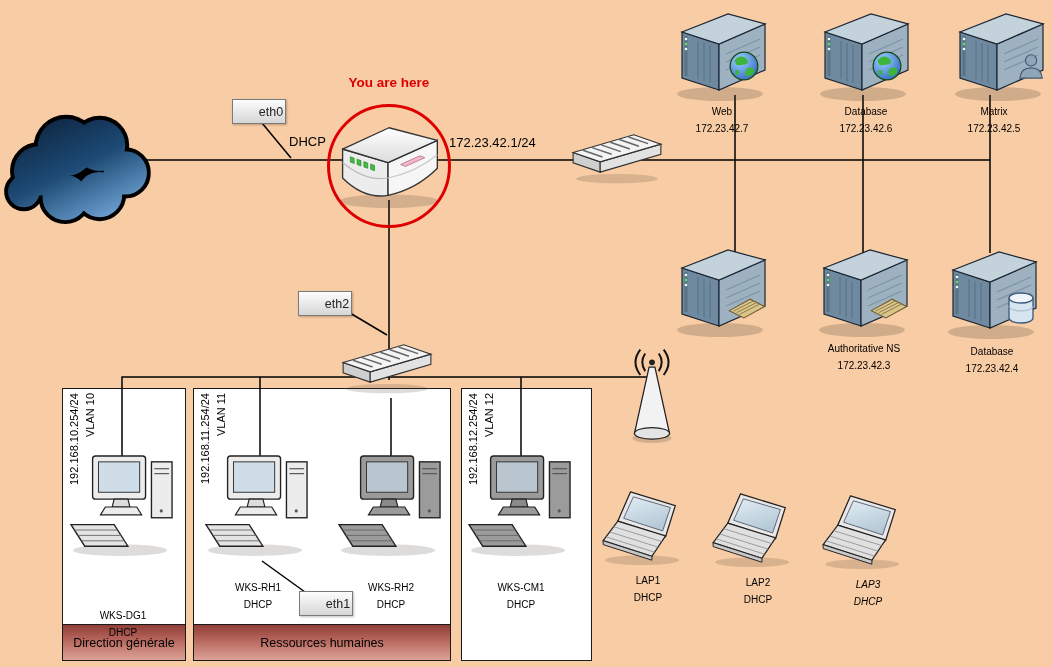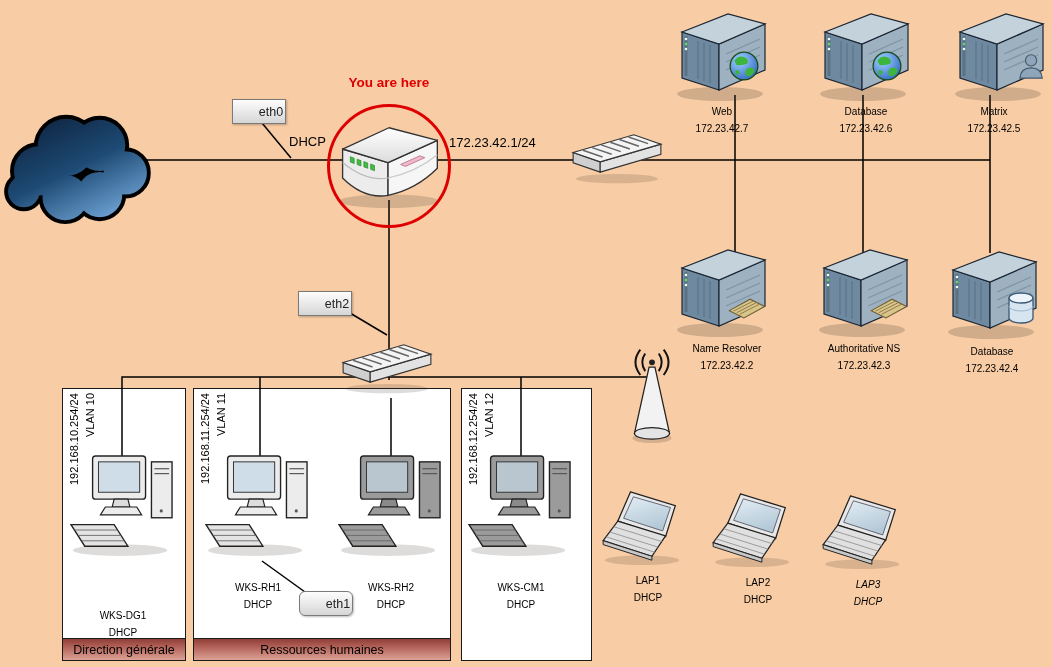--- a/index.html
+++ b/index.html
@@ -10,21 +10,21 @@
   .node { position:absolute; }
   .node svg { display:block; width:100%; height:100%; }
   .node-label { position:absolute; text-align:center; font-size:10px; line-height:16.5px; color:#000; white-space:nowrap; }
   .annot { position:absolute; font-size:13px; color:#000; white-space:nowrap; }
   .you-are-here { position:absolute; font-weight:bold; color:var(--accent-red,#DE0000); font-size:13.5px; text-align:center; white-space:nowrap; }
   .red-circle { position:absolute; border:3px solid var(--accent-red,#DE0000); border-radius:50%; pointer-events:none; }
   .iface-box { position:absolute; width:54px; height:25px; background:linear-gradient(180deg,#fdfdfd,#d6d6d6);
                border:1px solid #7a7a7a; box-shadow:1px 1px 2px rgba(0,0,0,.25);
                display:flex; align-items:center; justify-content:center; font-size:12.5px; color:#222;padding-left:24px; }
   .vlan-box { position:absolute; top:388px; height:273px; background:#fff; border:1.2px solid #1a1a1a; }
-  .vlan-bar { position:absolute; left:-1px; right:-1px; bottom:-1px; height:23px; border:1px solid #1a1a1a;
+  .vlan-bar { position:absolute; left:-1px; right:-1px; bottom:-1px; height:37px; border:1px solid #1a1a1a;
               background:linear-gradient(180deg,#8f3e38 0%,#b4645a 40%,#dda296 100%);
               display:flex; align-items:center; justify-content:center; font-size:12.5px; color:#000; }
   .vlan-vtext { position:absolute; left:3px; top:4px; height:114px; writing-mode:vertical-rl;
                 transform:rotate(180deg); font-size:11px; line-height:16px; text-align:right;
                 color:#000; white-space:nowrap; }
   .pc-light { --mon:#ececec; --mon2:#dddddd; --scr:#cfdde8; --kbd:#e4e4e4; }
   .pc-dark  { --mon:#9b9b9b; --mon2:#8a8a8a; --scr:#b9c6cf; --kbd:#9b9b9b; }
 </style>
 </head>
 <body>
@@ -237,21 +237,21 @@
         <use href="#router-icon"></use>
       </svg>
   </div>
   <div class="red-circle" style="left:327px;top:104px;width:124px;height:124px;"></div>
   <div class="you-are-here" style="left:327px;top:75px;width:124px;">You are here</div>
   <div class="annot" style="left:289px;top:134px;">DHCP</div>
   <div class="annot" style="left:449px;top:135px;">172.23.42.1/24</div>
 
   <div class="iface-box" style="left:232px;top:99px;">eth0</div>
   <div class="iface-box" style="left:298px;top:291px;">eth2</div>
-  <div class="iface-box" style="left:299px;top:591px;border-radius:6px;">eth1</div>
+  <div class="iface-box" style="left:299px;top:591px;">eth1</div>
 
   <div class="node" style="left:570px;top:132px;width:94px;height:56px;">
     <svg viewBox="0 0 100 60">
         <use href="#switch-icon"></use>
       </svg>
   </div>
   <div class="node" style="left:340px;top:342px;width:94px;height:56px;">
     <svg viewBox="0 0 100 60">
         <use href="#switch-icon"></use>
       </svg>
@@ -295,24 +295,20 @@
     <div>Matrix</div>
     <div>172.23.42.5</div>
   </div>
 
   <div class="node" style="left:670px;top:246px;width:100px;height:92px;">
     <svg viewBox="0 0 100 92">
       <use href="#server-icon"></use>
         <use href="#keyboard-icon" x="58" y="48" width="38" height="27"></use>
     </svg>
   </div>
-  <div class="node-label" style="left:655px;top:341px;width:144px;">
-    <div>Name Resolver</div>
-    <div>172.23.42.2</div>
-  </div>
 
   <div class="node" style="left:812px;top:246px;width:100px;height:92px;">
     <svg viewBox="0 0 100 92">
       <use href="#server-icon"></use>
         <use href="#keyboard-icon" x="58" y="48" width="38" height="27"></use>
     </svg>
   </div>
   <div class="node-label" style="left:792px;top:341px;width:144px;">
     <div>Authoritative NS</div>
     <div>172.23.42.3</div>

